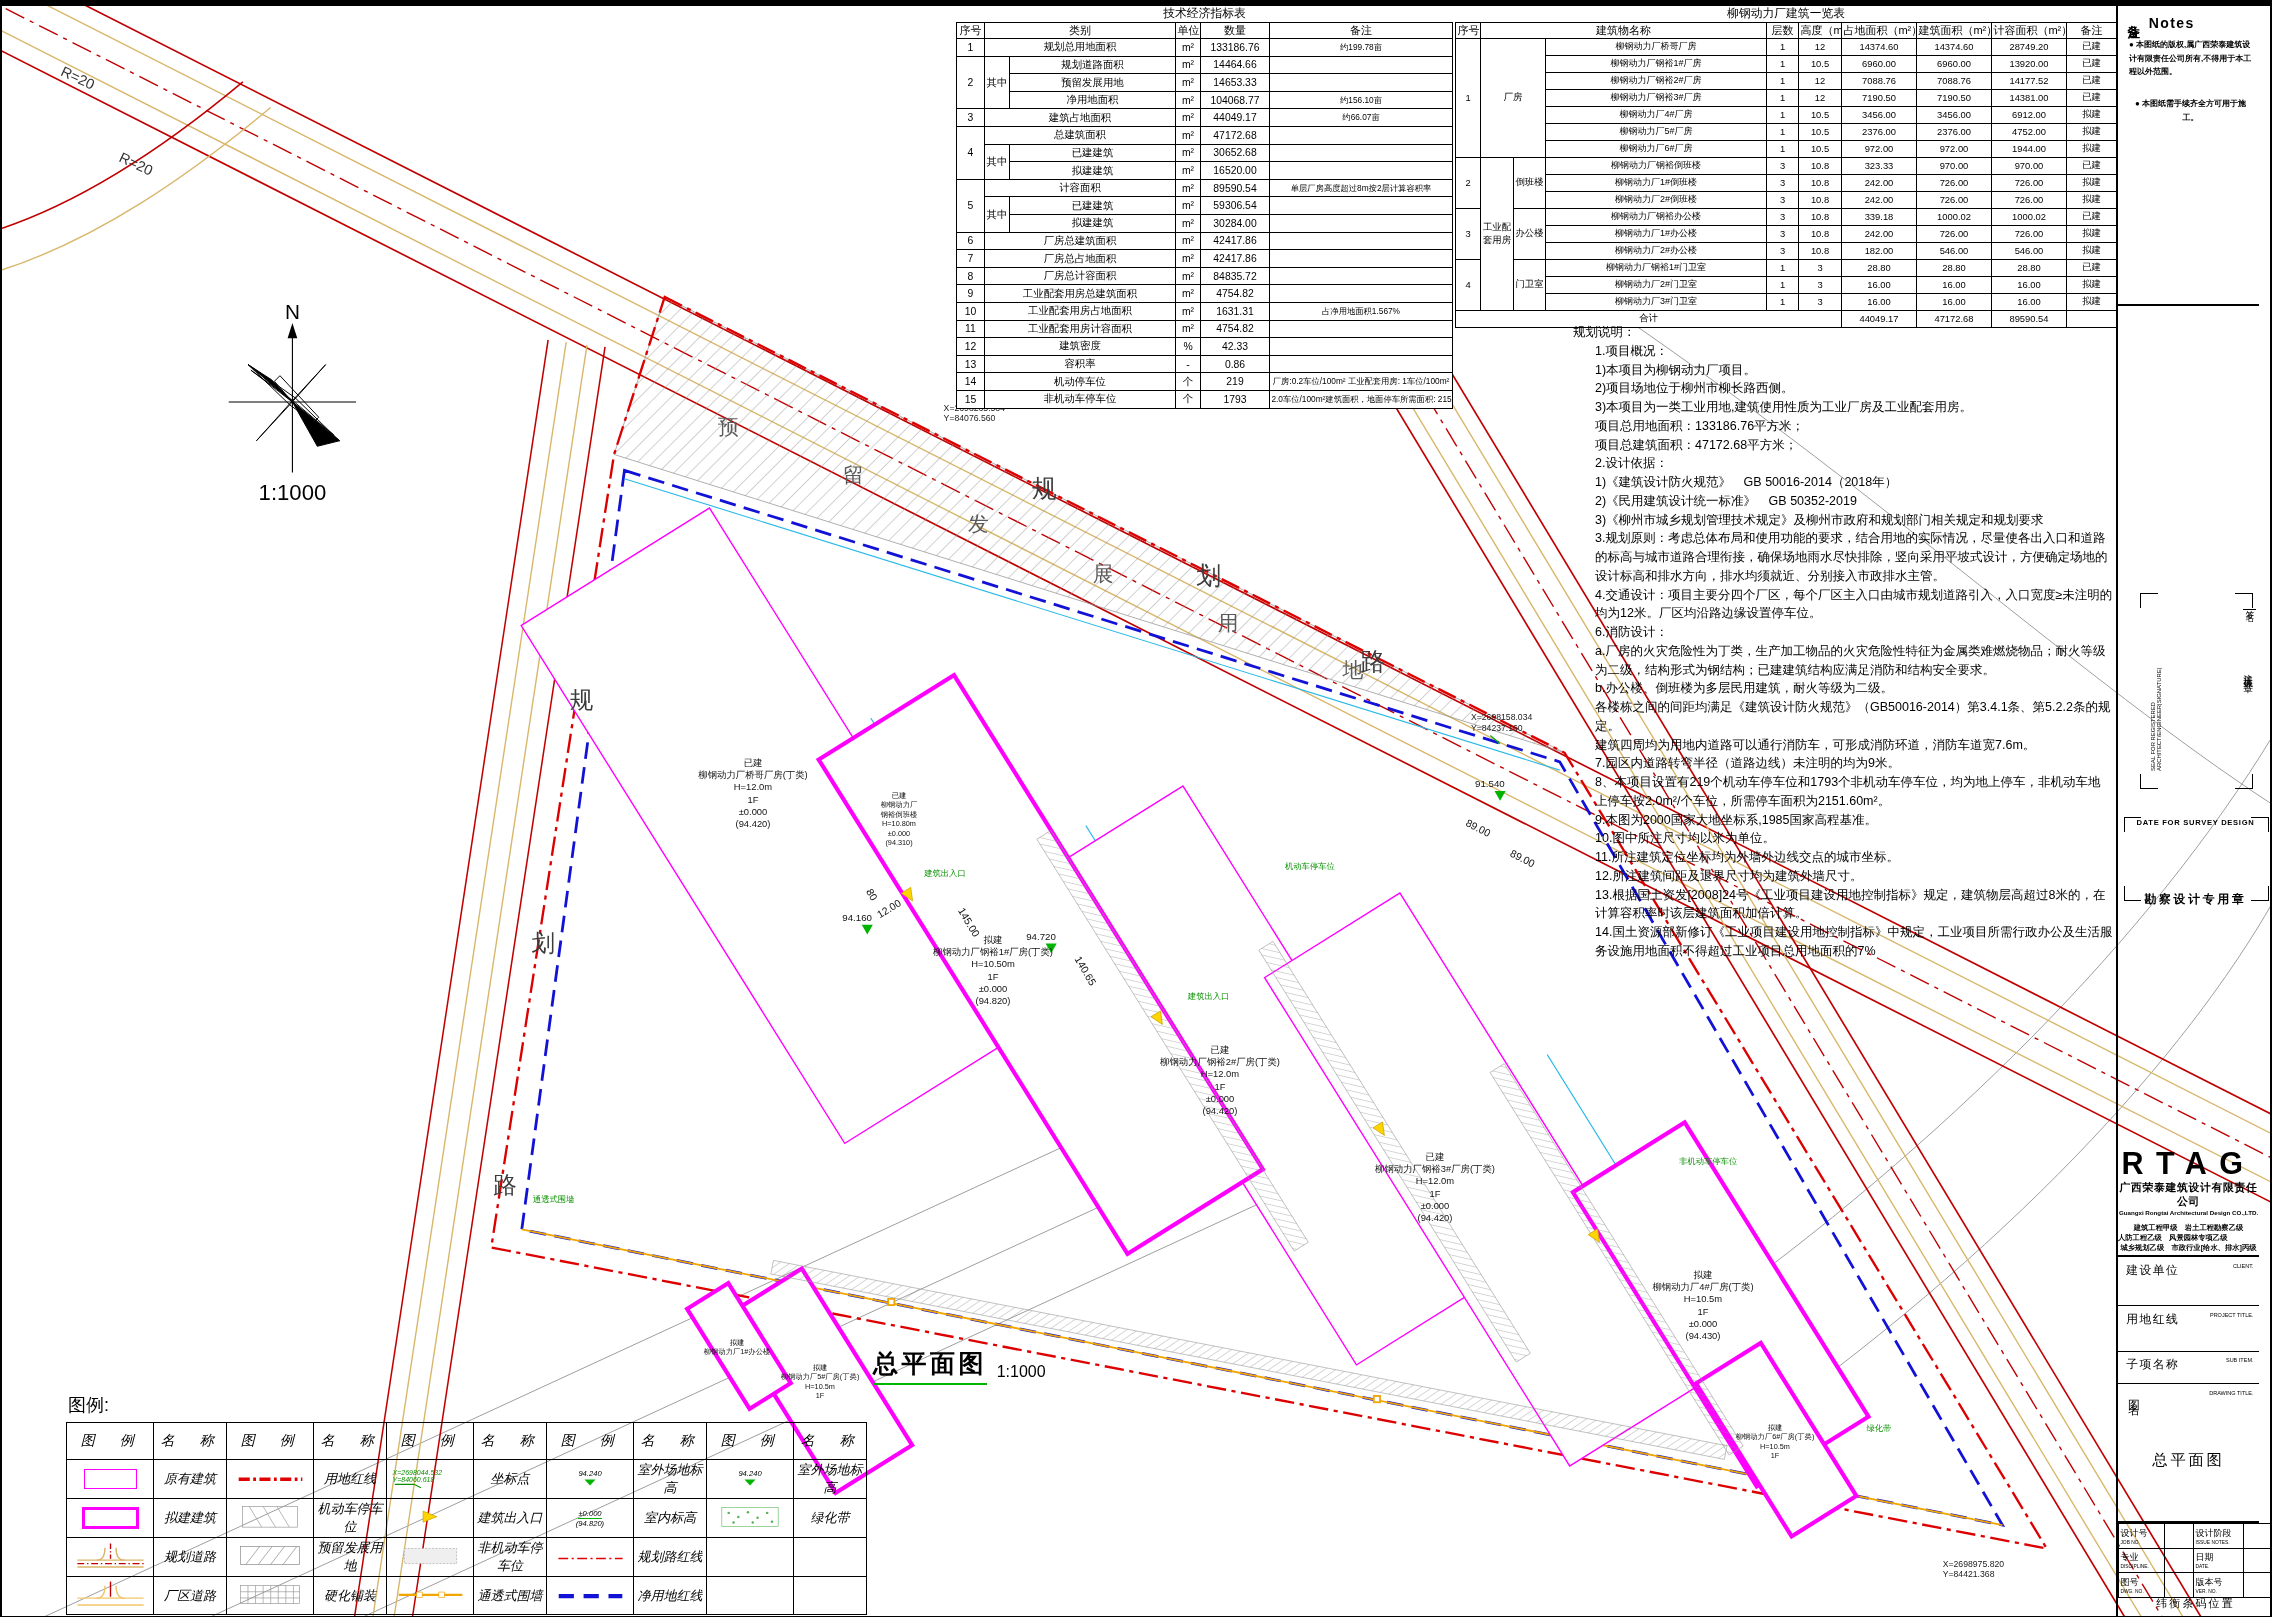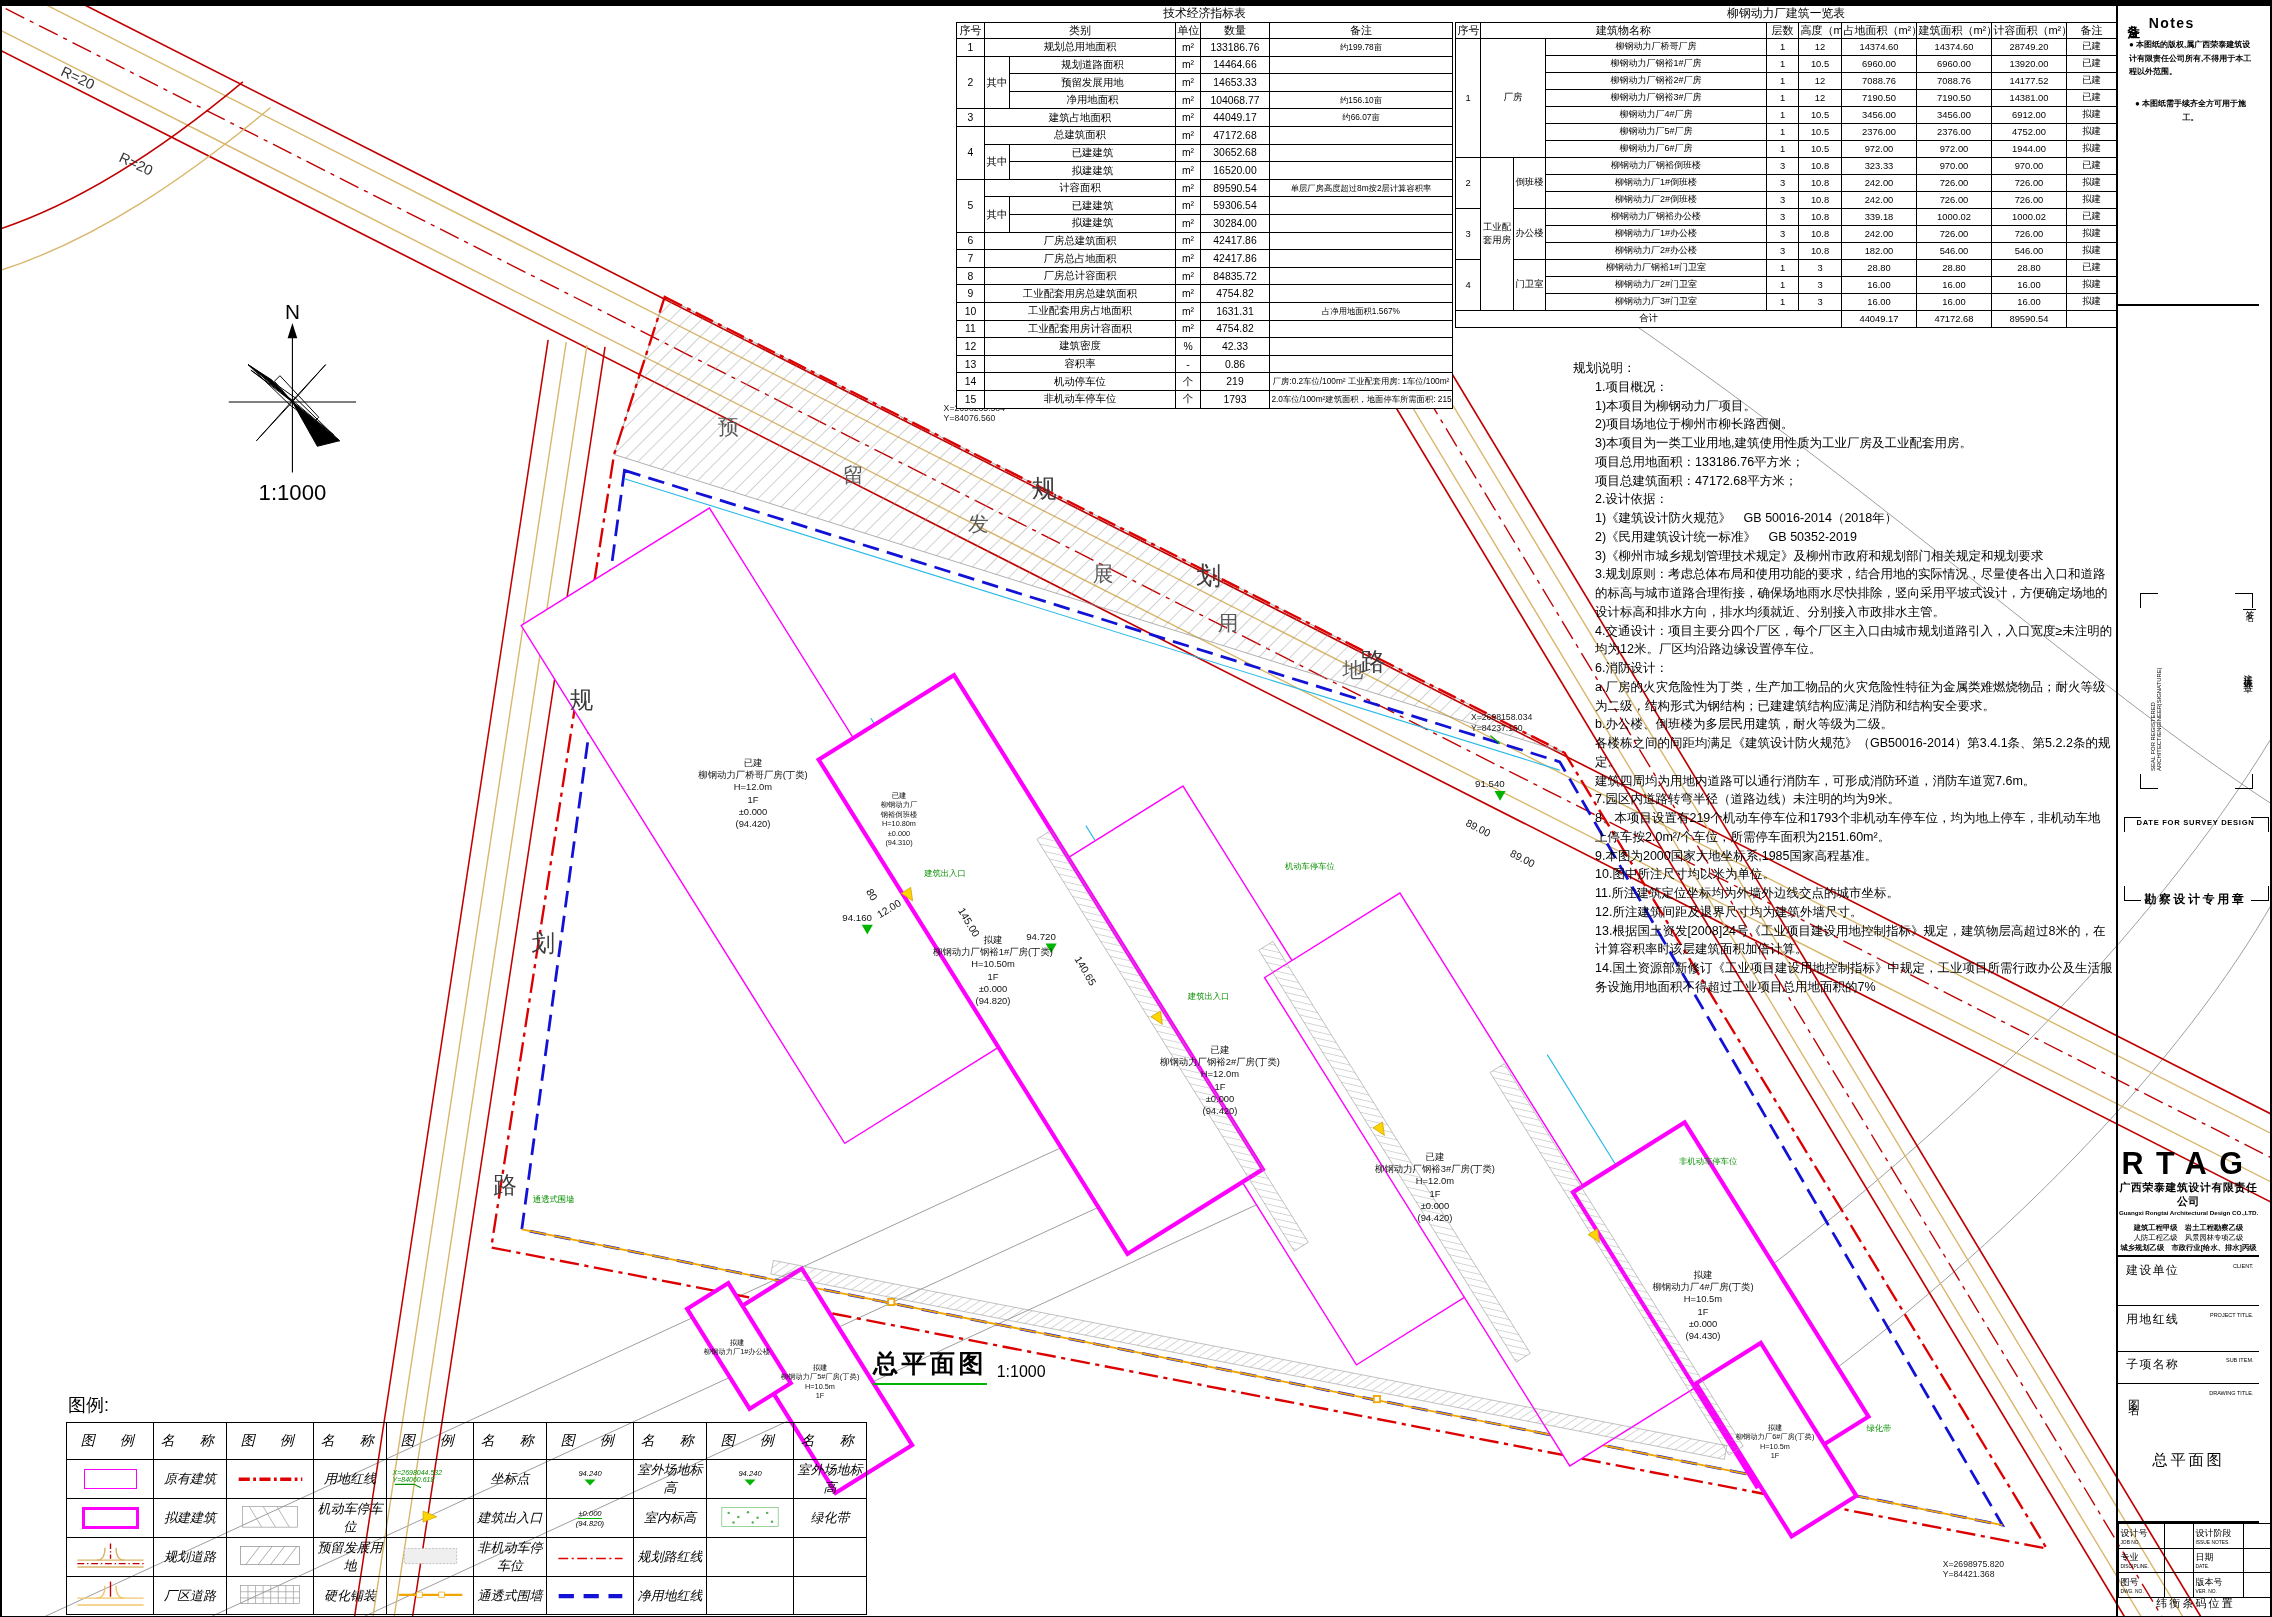--- a/index.html
+++ b/index.html
@@ -9,21 +9,21 @@
   
   table.dt{border-collapse:collapse;background:#fff;table-layout:fixed;}
   table.dt td,table.dt th{border:0.7px solid #000;text-align:center;padding:0 1.4px;
        font-weight:normal;overflow:hidden;white-space:nowrap;}
   table.dt .ttl td{border:none;border-bottom:0.7px solid #000;font-size:11.8px;}
   .t1 td{height:16.6px;font-size:10.4px;}
   .t1 .rmk{font-size:8.3px;}
   .t2 td{height:16px;font-size:9.4px;}
   .t2 .nm{font-size:9px;}
   
-  .pnotes{left:1573px;top:323px;width:540px;font-size:12.5px;line-height:1.5;margin-top:36px;}
+  .pnotes{left:1573px;top:323px;width:540px;font-size:12.5px;line-height:1.5;}
   .pnotes div{padding-left:22px;text-indent:0;}
   .pnotes div:first-child{padding-left:0;}
   
   .rcol{left:2116px;top:0;width:157px;height:1618px;border-left:2.1px solid #000;background:transparent;}
   .sec{position:absolute;left:0;width:141px;border-bottom:2.1px solid #000;box-sizing:border-box;}
   .corner{position:absolute;width:16.6px;height:14px;}
   .ctl{border-left:1.4px solid #000;border-top:1.4px solid #000;}
   .ctr{border-right:1.4px solid #000;border-top:1.4px solid #000;}
   .cbl{border-left:1.4px solid #000;border-bottom:1.4px solid #000;}
   .cbr{border-right:1.4px solid #000;border-bottom:1.4px solid #000;}
@@ -902,21 +902,21 @@
     <div class="corner cbl abs" style="left:5.5px;top:581px;"></div>
     <div class="corner cbr abs" style="left:133px;top:581px;"></div>
     <div class="abs" style="left:0;top:587px;width:155px;text-align:center;font-size:11.8px;font-weight:bold;letter-spacing:2.8px;">勘察设计专用章</div>
   </div>
 
   <div class="sec" style="top:1143px;height:114px;border-bottom:2.1px solid #000;">
     <div style="font-size:30.5px;font-weight:bold;letter-spacing:12.5px;text-align:center;padding-top:2.8px;">RTAG</div>
     <div style="font-size:10.8px;font-weight:bold;text-align:center;letter-spacing:0.7px;">广西荣泰建筑设计有限责任公司</div>
     <div style="font-size:6.2px;font-weight:bold;text-align:center;">Guangxi Rongtai Architectural Design CO.,LTD.</div>
     <div style="font-size:7.3px;font-weight:bold;text-align:center;padding-top:7px;">建筑工程甲级　岩土工程勘察乙级</div>
-    <div style="font-size:7.3px;font-weight:normal;text-align:center;">人防工程乙级　风景园林专项乙级</div>
+    <div style="font-size:7.3px;font-weight:bold;text-align:left;">人防工程乙级　风景园林专项乙级</div>
     <div style="font-size:7.3px;font-weight:bold;text-align:center;">城乡规划乙级　市政行业[给水、排水]丙级</div>
   </div>
 
   <div class="sec" style="top:1257px;height:49px;border-bottom:1.4px solid #000;">
     <span class="abs" style="left:8.3px;top:5.5px;font-size:11.8px;letter-spacing:1.4px;">建设单位</span>
     <span class="abs" style="right:5.5px;top:5.5px;font-size:5.5px;">CLIENT.</span>
   </div>
   <div class="sec" style="top:1306px;height:46px;border-bottom:1.4px solid #000;">
     <span class="abs" style="left:8.3px;top:5.5px;font-size:11.8px;letter-spacing:1.4px;">用地红线</span>
     <span class="abs" style="right:5.5px;top:5.5px;font-size:5.5px;">PROJECT TITLE.</span>

